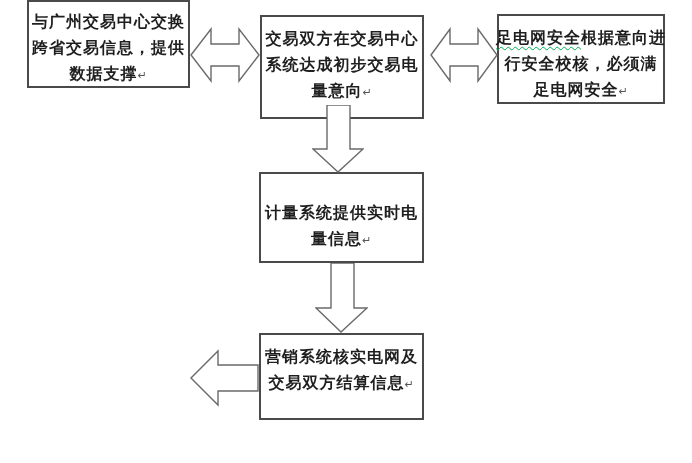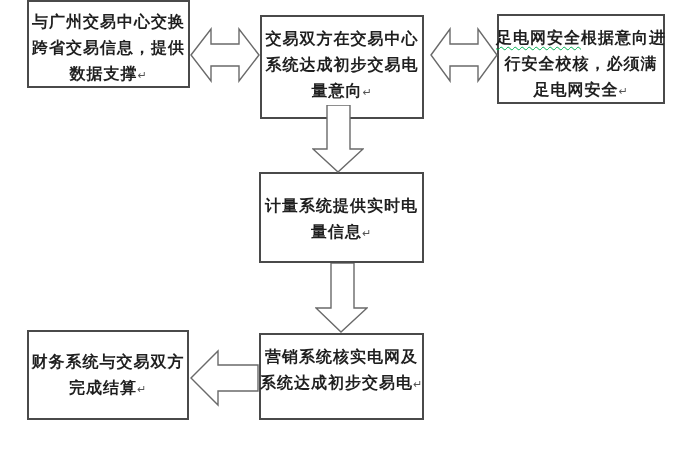--- a/index.html
+++ b/index.html
@@ -30,21 +30,21 @@
     letter-spacing: 1px;
     text-align: center;
     white-space: pre;
     display: flex;
     justify-content: center;
   }
   .node .node-text { display: inline-block; }
   .node--n1 { left: 27px;  top: 0;  width: 163px; height: 88px; padding-top: 7px; }
   .node--n2 { left: 260px; top: 15px;  width: 164px; height: 104px; padding-top: 9px; }
   .node--n3 { left: 497px; top: 14px;  width: 168px; height: 90px; padding-top: 9px; }
-  .node--n4 { left: 259px; top: 172px; width: 165px; height: 91px; padding-top: 19px; }
+  .node--n4 { left: 259px; top: 172px; width: 165px; height: 91px; padding-top: 26px; }
   .node--n5 { left: 259px; top: 333px; width: 165px; height: 87px; padding-top: 9px; }
   .node--n6 { left: 27px;  top: 330px; width: 162px; height: 90px; align-items: center; }
   .grammar {
     text-decoration-line: underline;
     text-decoration-style: wavy;
     text-decoration-color: var(--grammar-underline);
     text-decoration-thickness: 1px;
     text-underline-offset: 3px;
   }
   .eol {
@@ -85,27 +85,23 @@
 足电网安全</span><span class="eol">↵</span></span>
   </div>
 
   <div class="node node--n4">
     <span class="node-text"><span>计量系统提供实时电
 量信息</span><span class="eol">↵</span></span>
   </div>
 
   <div class="node node--n5">
     <span class="node-text"><span>营销系统核实电网及
-系统达成初步交易电</span><span class="eol">↵</span></span>
+交易双方结算信息</span><span class="eol">↵</span></span>
   </div>
 
-  <div class="node node--n6">
-    <span class="node-text"><span>财务系统与交易双方
-完成结算</span><span class="eol">↵</span></span>
-  </div>
 
   <div class="arrow arrow--a">
     <svg width="70" height="56" viewBox="0 0 70 56">
       <polygon points="1,28 21,2 21,17 49,17 49,2 69,28 49,54 49,39 21,39 21,54"></polygon>
     </svg>
   </div>
 
   <div class="arrow arrow--b">
     <svg width="68" height="56" viewBox="0 0 68 56">
       <polygon points="1,28 20,2 20,17 48,17 48,2 67,28 48,54 48,39 20,39 20,54"></polygon>

